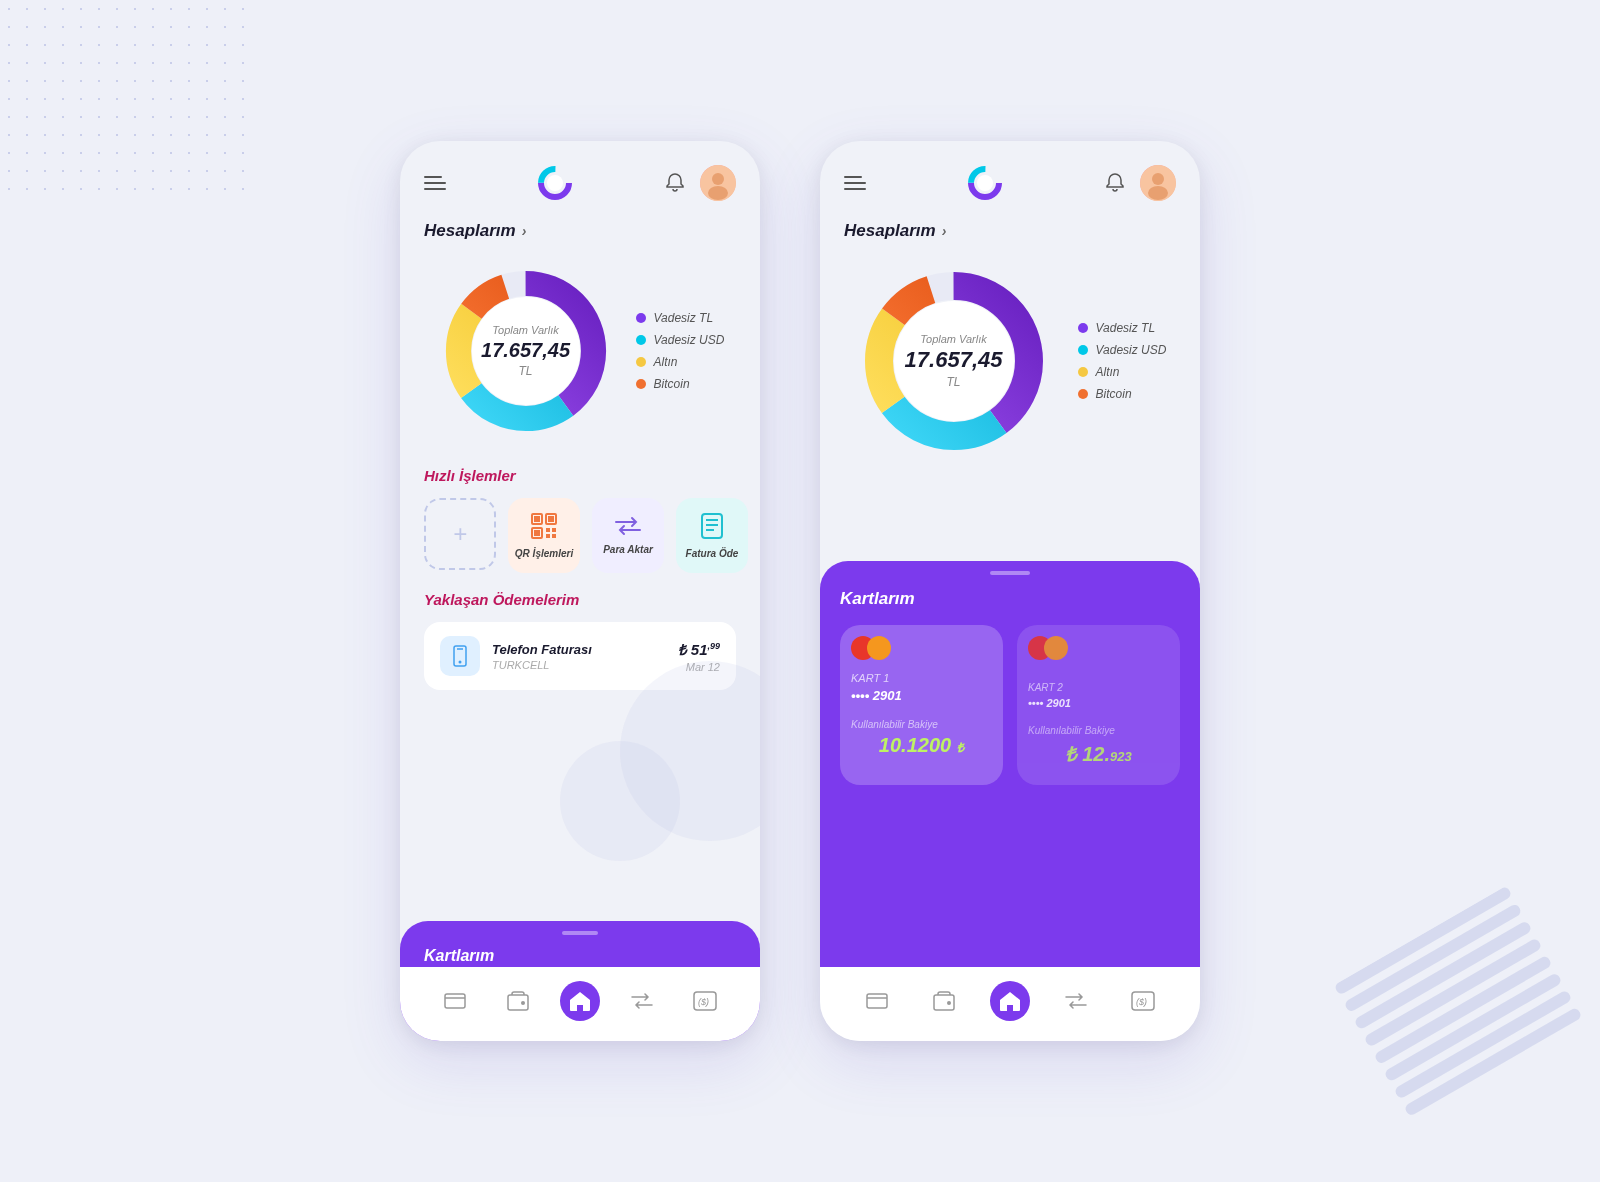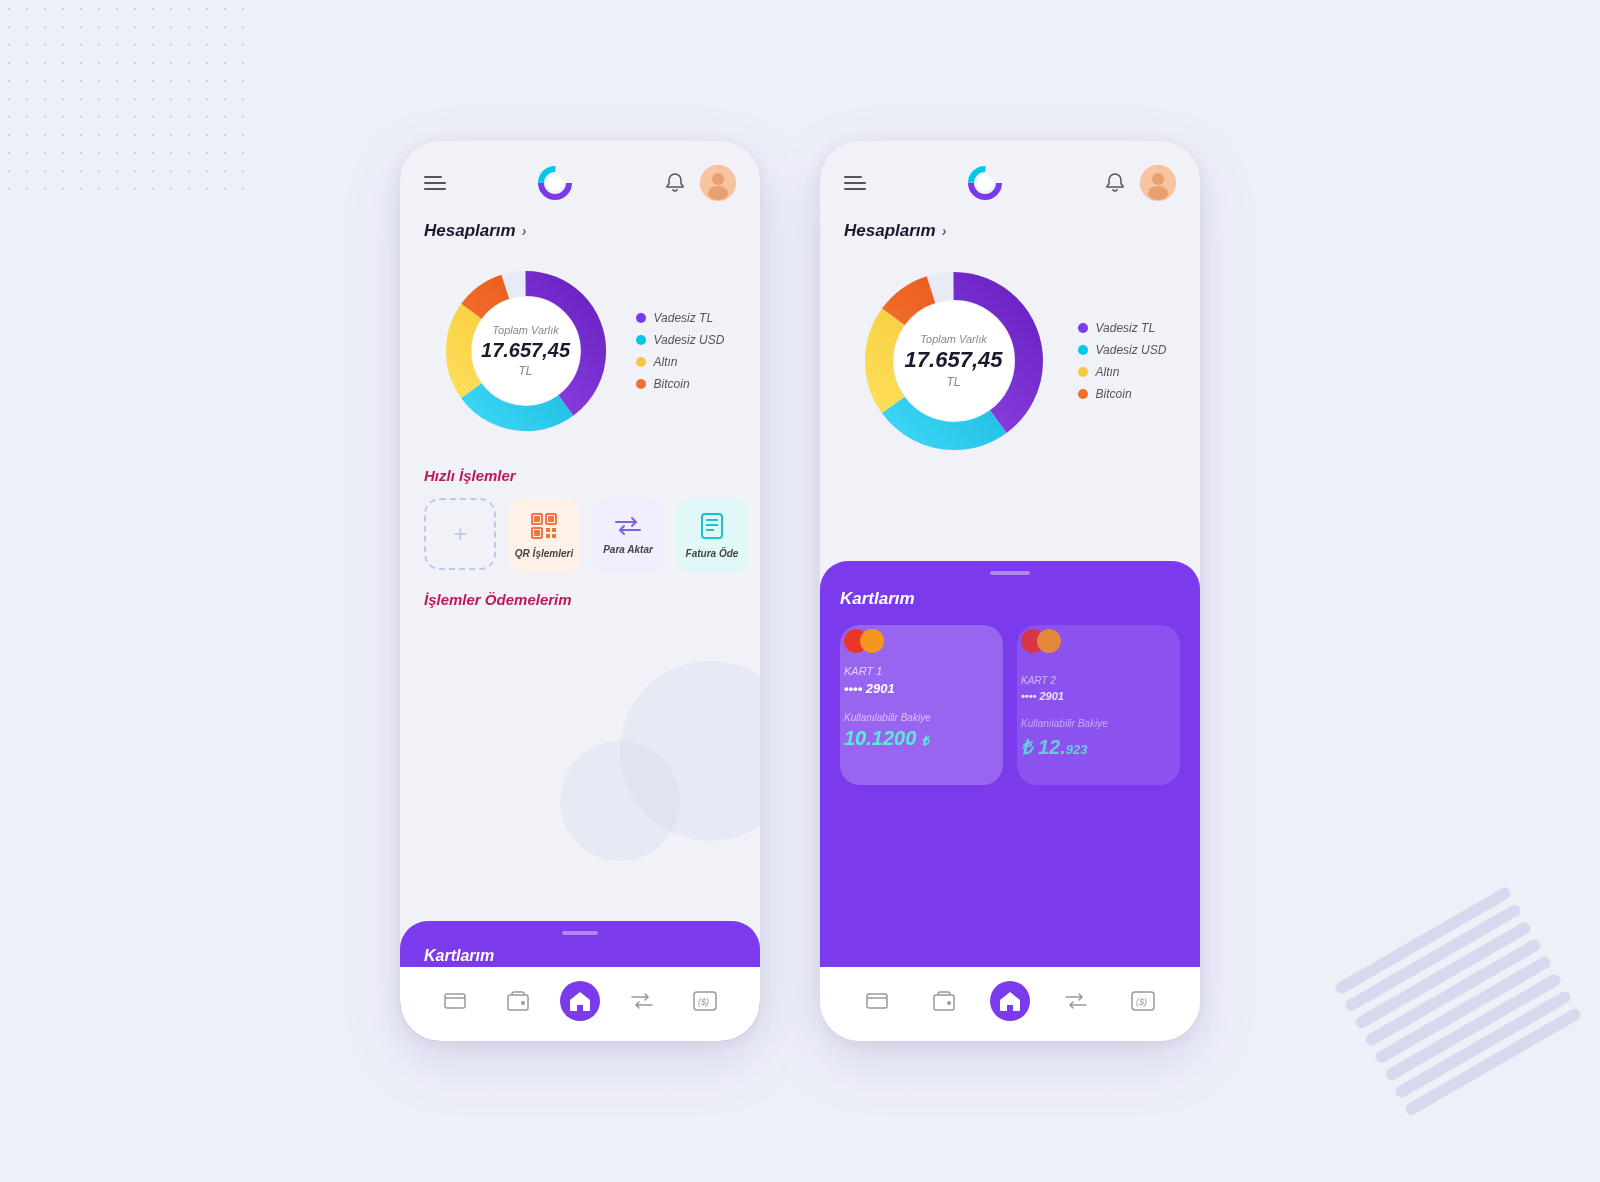--- a/index.html
+++ b/index.html
@@ -418,21 +418,21 @@
     }
 
     .cards-row {
       display: flex;
       gap: 14px;
     }
 
     .card-item {
       background: rgba(255,255,255,0.15);
       border-radius: 20px;
-      padding: 4px;
+      padding: 11px;
       flex: 1;
       min-height: 160px;
       position: relative;
     }
 
     .card-item.active {
       background: rgba(255,255,255,0.22);
     }
 
     .mastercard-icon {
@@ -464,21 +464,22 @@
 
     .card-balance-label {
       font-size: 10px;
       color: rgba(255,255,255,0.6);
       margin-bottom: 4px;
     }
 
     .card-balance {
       font-size: 20px;
       font-weight: 800;
-      color: #5eead4;
+      color: #bef264;
+      text-align: center;
     }
 
     .card-balance .decimal {
       font-size: 13px;
       font-weight: 600;
     }
 
     
     .donut-svg {
       width: 100%;
@@ -660,21 +661,40 @@
             <line x1="6" y1="8" x2="18" y2="8" stroke="#20c0d0" stroke-width="2"></line>
             <line x1="6" y1="13" x2="18" y2="13" stroke="#20c0d0" stroke-width="2"></line>
             <line x1="6" y1="18" x2="14" y2="18" stroke="#20c0d0" stroke-width="2"></line>
           </svg>
           <span class="action-label">Fatura Öde</span>
         </div>
       </div>
     </div>
 
     <div class="upcoming-section">
-      <div class="section-title">İşlemler Ödemelerim</div>
+      <div class="section-title">Yaklaşan Ödemelerim</div>
+      <div class="payment-item">
+        <div class="payment-left">
+          <div class="payment-icon-box">
+            <svg width="22" height="22" viewBox="0 0 22 22">
+              <rect x="5" y="1" width="12" height="20" rx="2" fill="none" stroke="#40a0f0" stroke-width="1.5"></rect>
+              <circle cx="11" cy="17" r="1.5" fill="#40a0f0"></circle>
+              <line x1="8" y1="4" x2="14" y2="4" stroke="#40a0f0" stroke-width="1.5"></line>
+            </svg>
+          </div>
+          <div>
+            <div class="payment-name">Telefon Faturası</div>
+            <div class="payment-provider">TURKCELL</div>
+          </div>
+        </div>
+        <div class="payment-right">
+          <div class="payment-amount">₺ 51<sup>,99</sup></div>
+          <div class="payment-date">Mar 12</div>
+        </div>
+      </div>
     </div>
 
     <div class="bottom-card-section" style="height:120px;">
       <div class="bottom-card-handle"></div>
       <div class="bottom-card-title">Kartlarım</div>
     </div>
 
     <div class="bottom-nav">
       <div class="nav-item">
         <svg width="22" height="16" viewBox="0 0 22 16">

